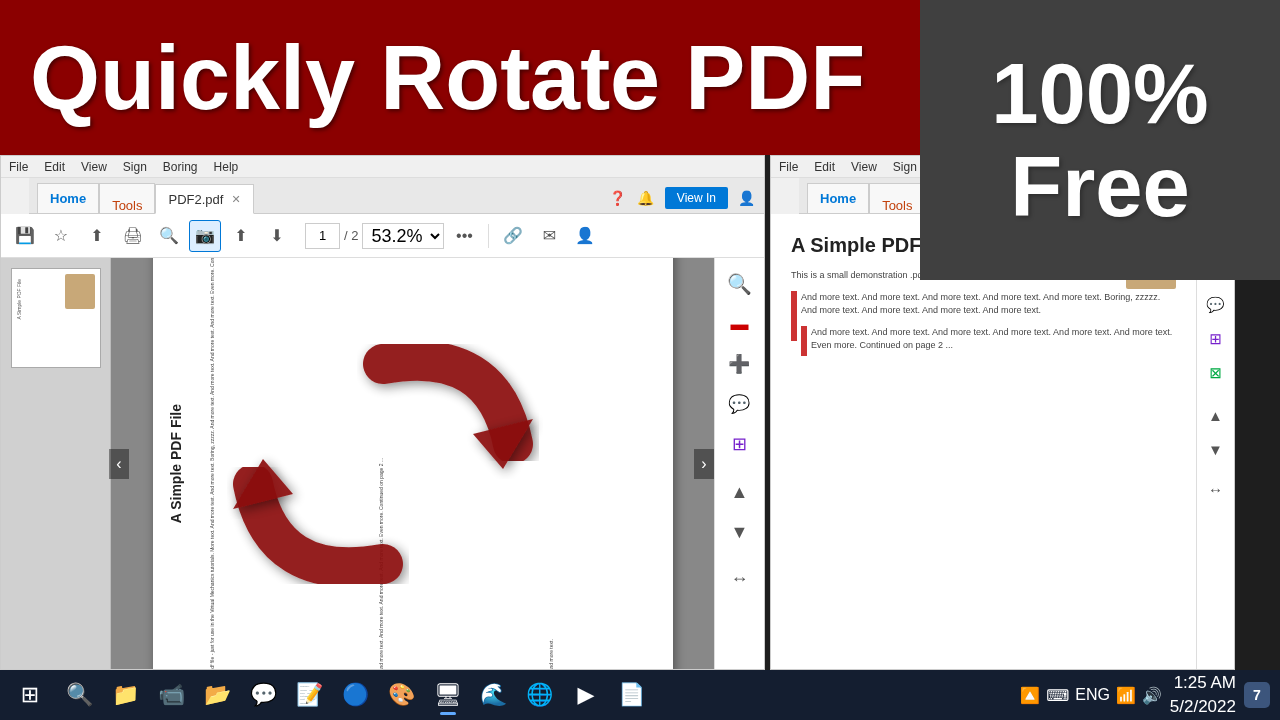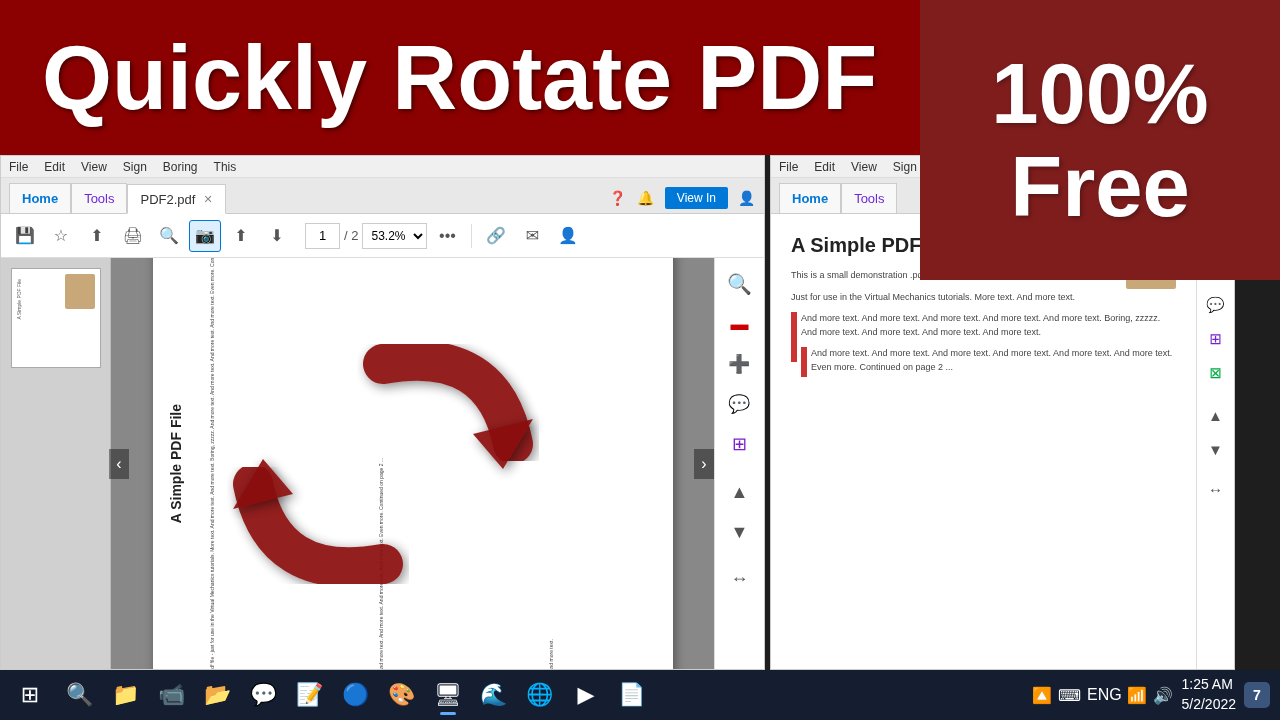--- a/index.html
+++ b/index.html
@@ -12,30 +12,30 @@
       height: 155px;
       background: #8b0000;
       display: flex;
       align-items: center;
       z-index: 10;
     }
     .banner-title {
       color: white;
       font-size: 90px;
       font-weight: 900;
-      padding-left: 42px;
+      padding-left: 30px;
       text-shadow: 2px 2px 4px rgba(0,0,0,0.5);
       line-height: 1;
     }
     .banner-badge {
       position: absolute;
       top: 0; right: 0;
       width: 360px;
       height: 280px;
-      background: #7f1d1d;
+      background: #404040;
       display: flex;
       align-items: center;
       justify-content: center;
       z-index: 11;
     }
     .badge-text {
       color: white;
       font-size: 85px;
       font-weight: 900;
       text-align: center;
@@ -84,20 +84,21 @@
     .menu-bar span { cursor: pointer; }
 
     
     .tab-bar {
       height: 36px;
       display: flex;
       align-items: flex-end;
       background: #e8e8e8;
       padding-left: 8px;
       border-bottom: 1px solid #ccc;
+      margin-left: 28px;
     }
     .tab {
       height: 30px;
       padding: 0 12px;
       display: flex;
       align-items: center;
       font-size: 13px;
       cursor: pointer;
       border: 1px solid #ccc;
       border-bottom: none;
@@ -105,21 +106,21 @@
       color: #555;
       gap: 8px;
     }
     .tab.active {
       background: white;
       color: #333;
       border-bottom: 1px solid white;
       margin-bottom: -1px;
     }
     .tab-home { color: #0078d7; font-weight: 600; }
-    .tab-tools { color: #6d28d9; }
+    .tab-tools { color: #c2410c; align-items: flex-end; }
     .tab-close { font-size: 11px; color: #888; cursor: pointer; }
 
     .tab-right-section {
       margin-left: auto;
       display: flex;
       align-items: center;
       gap: 10px;
       padding-right: 8px;
       padding-bottom: 4px;
     }
@@ -178,21 +179,21 @@
       height: 26px;
       text-align: center;
       border: 1px solid #ccc;
       font-size: 13px;
     }
     .page-sep { font-size: 13px; color: #555; }
 
     .zoom-select {
       height: 26px;
       border: 1px solid #ccc;
-      font-size: 12px;
+      font-size: 18px;
       padding: 0 4px;
       background: white;
       cursor: pointer;
     }
     .toolbar-separator {
       width: 1px;
       height: 24px;
       background: #ddd;
       margin: 0 4px;
     }
@@ -449,22 +450,23 @@
       color: white;
       font-size: 12px;
     }
     .taskbar-icons {
       display: flex;
       align-items: center;
       gap: 6px;
       font-size: 16px;
     }
     .taskbar-clock {
+      text-align: right;
       line-height: 1.4;
-      font-size: 14px;
+      font-size: 17px;
     }
     .taskbar-num {
       width: 26px;
       height: 26px;
       background: rgba(100,140,200,0.5);
       border-radius: 5px;
       display: flex;
       align-items: center;
       justify-content: center;
       font-size: 14px;
@@ -497,21 +499,21 @@
 </div>
 
 <div class="pdf-window-left">
 
   <div class="menu-bar">
     <span>File</span>
     <span>Edit</span>
     <span>View</span>
     <span>Sign</span>
     <span>Boring</span>
-    <span>This</span>
+    <span>Help</span>
   </div>
 
   <div class="tab-bar">
     <div class="tab tab-home">
       <span>Home</span>
     </div>
     <div class="tab tab-tools">
       <span>Tools</span>
     </div>
     <div class="tab active">
@@ -632,21 +634,20 @@
       <span class="tab-icon">🔍</span>
     </div>
   </div>
 
   <div class="pdf-right-content">
 
     <div class="pdf-right-main">
       <div class="pdf-right-avatar"></div>
       <div class="pdf-right-page-title">A Simple PDF File</div>
       <div class="pdf-right-text">This is a small demonstration .pdf file -</div>
-      <div class="pdf-right-text">Just for use in the Virtual Mechanics tutorials. More text. And more text.</div>
       <div class="pdf-right-text" style="margin-top:6px;">
         <div style="display:inline-block; width:6px; height:50px; background:#cc3333; float:left; margin-right:4px;"></div>
         <span>And more text. And more text. And more text. And more
 text. And more text. Boring, zzzzz. And more text. And
 more text. And more text. And more text.</span>
       </div>
       <div class="pdf-right-text" style="margin-top:6px;">
         <div style="display:inline-block; width:6px; height:30px; background:#cc3333; float:left; margin-right:4px;"></div>
         <span>And more text. And more text. And more text. And more text. And more text. And more text. Even more. Continued on page 2 ...</span>
       </div>

